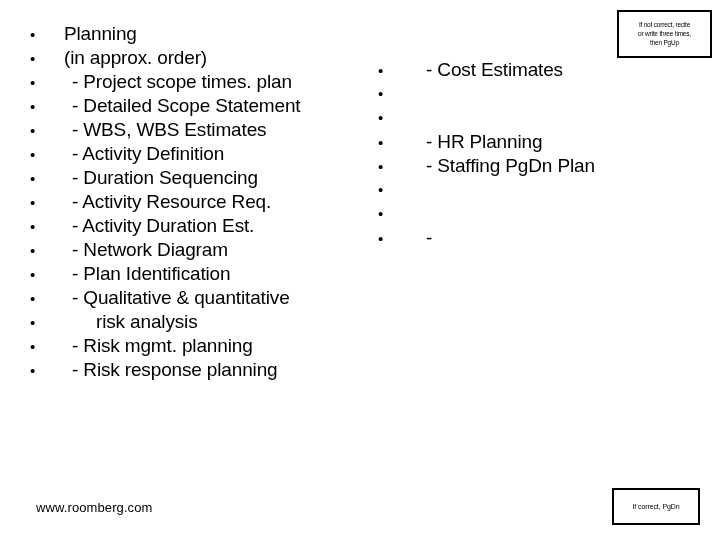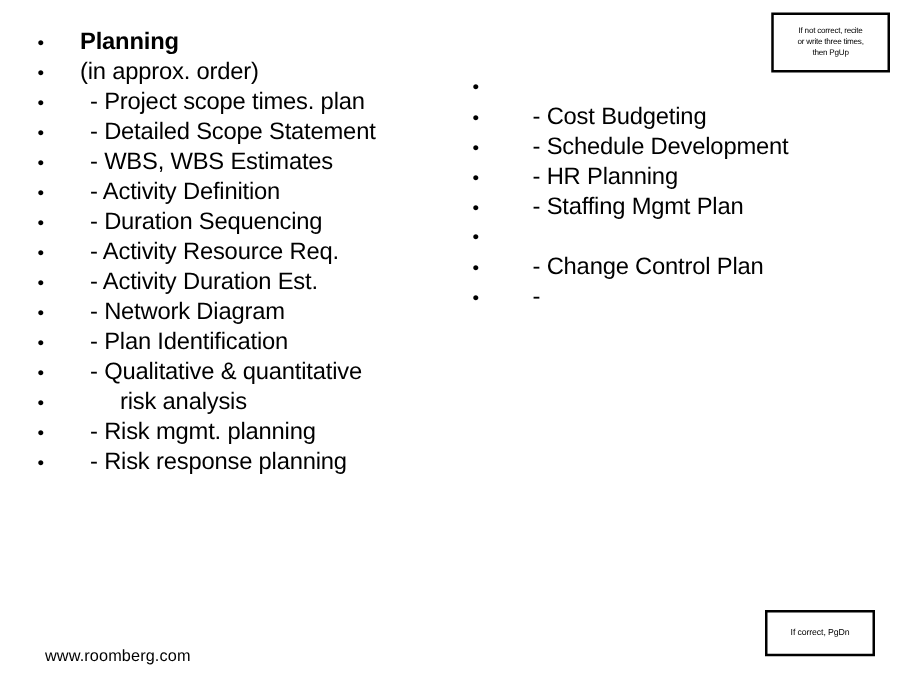--- a/index.html
+++ b/index.html
@@ -45,30 +45,30 @@
     line-height: 24px;
   }
   #right-column .bullet-mark { width: 32px; }
 
   .bullet-text {
     flex: 1 1 auto;
     font-size: 19px;
     line-height: 24px;
     letter-spacing: -0.15px;
   }
-  .bullet-text.bold   { font-weight: bold; }
+  .bullet-text.bold   { font-weight: normal; }
   .bullet-text.ind-1  { padding-left: 8px; }
   .bullet-text.ind-2  { padding-left: 16px; }
   .bullet-text.ind-3  { padding-left: 40px; }
 
   
   #footer-url {
     position: absolute;
     left: 36px;
-    top: 517px;
+    top: 500px;
     font-size: 13px;
     line-height: 16px;
     letter-spacing: 0.1px;
   }
 
   
   .note-box {
     position: absolute;
     border: 2px solid #000000;
     background: #ffffff;
@@ -169,43 +169,41 @@
       </li>
       <li class="bullet-row">
         <span class="bullet-mark">•</span>
         <span class="bullet-text ind-2">- Risk response planning</span>
       </li>
     </ul>
 
   <ul id="right-column" class="column">
       <li class="bullet-row">
         <span class="bullet-mark">•</span>
-      </li>
-      <li class="bullet-row">
-        <span class="bullet-mark">•</span>
-        <span class="bullet-text ind-2">- Cost Budgeting</span>
-      </li>
-      <li class="bullet-row">
-        <span class="bullet-mark">•</span>
-        <span class="bullet-text ind-2">- Schedule Development</span>
+        <span class="bullet-text ind-2">- Cost Estimates</span>
+      </li>
+      <li class="bullet-row">
+        <span class="bullet-mark">•</span>
+      </li>
+      <li class="bullet-row">
+        <span class="bullet-mark">•</span>
       </li>
       <li class="bullet-row">
         <span class="bullet-mark">•</span>
         <span class="bullet-text ind-2">- HR Planning</span>
       </li>
       <li class="bullet-row">
         <span class="bullet-mark">•</span>
-        <span class="bullet-text ind-2">- Staffing Mgmt Plan</span>
-      </li>
-      <li class="bullet-row">
-        <span class="bullet-mark">•</span>
-      </li>
-      <li class="bullet-row">
-        <span class="bullet-mark">•</span>
-        <span class="bullet-text ind-2">- Change Control Plan</span>
+        <span class="bullet-text ind-2">- Staffing PgDn Plan</span>
+      </li>
+      <li class="bullet-row">
+        <span class="bullet-mark">•</span>
+      </li>
+      <li class="bullet-row">
+        <span class="bullet-mark">•</span>
       </li>
       <li class="bullet-row">
         <span class="bullet-mark">•</span>
         <span class="bullet-text ind-2">-</span>
       </li>
     </ul>
 
   <div id="footer-url">www.roomberg.com</div>
 
   <div id="note-box-top" class="note-box">

